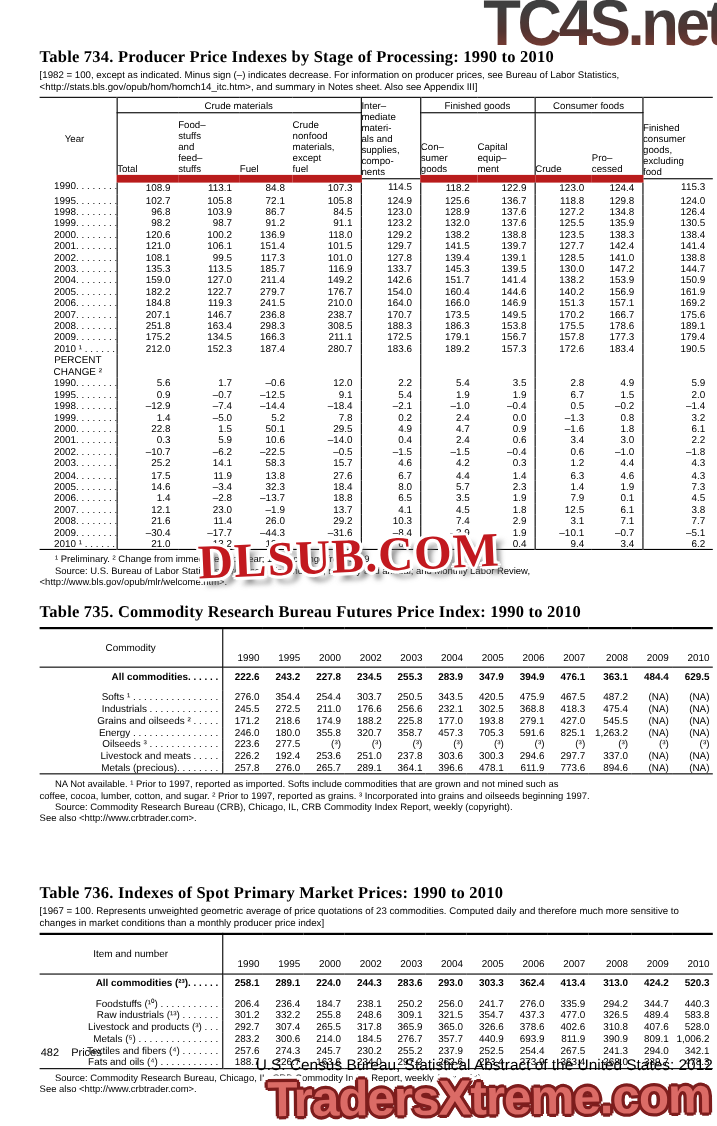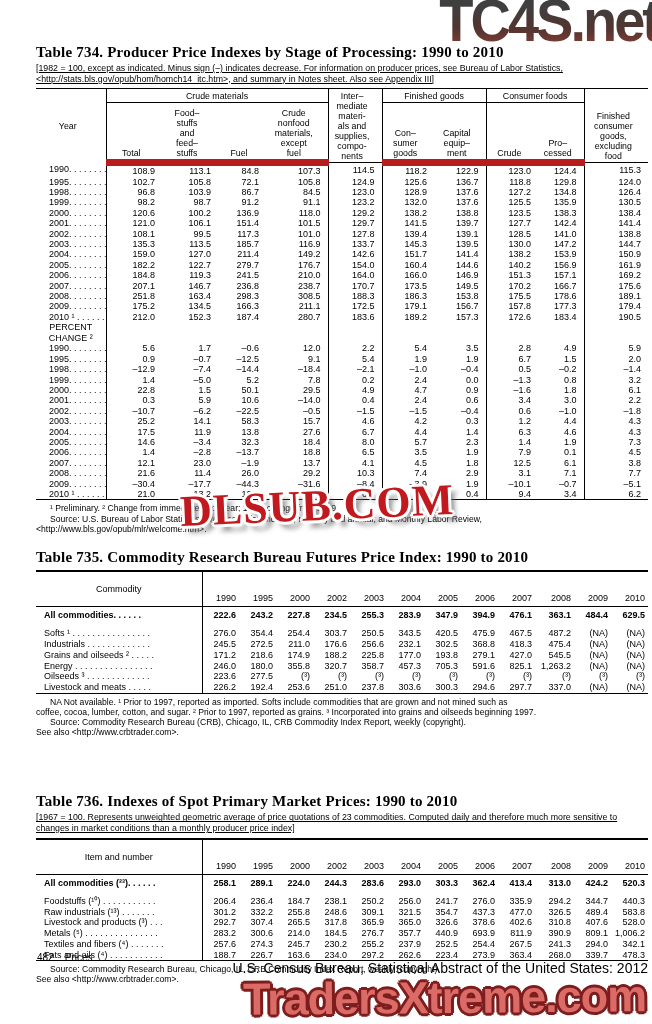--- a/index.html
+++ b/index.html
@@ -2,48 +2,48 @@
 <html><head>
 <meta charset="utf-8">
 <style>
   html,body{margin:0;padding:0;background:#888;}
   .page{position:relative;width:652px;height:1024px;background:#fff;margin:0 auto;
         font-family:"Liberation Sans",sans-serif;color:#000;overflow:hidden;}
   .content{position:absolute;left:36px;top:0;width:612px;}
 
   .tbl-title{font-family:"Liberation Serif",serif;font-weight:bold;font-size:15px;
              letter-spacing:.2px;margin:0;line-height:17px;}
-  .tbl-sub{font-size:8.8px;line-height:10.6px;margin:2px 0 0 0;text-decoration:underline;}
+  .tbl-sub{font-size:8.8px;line-height:10.6px;margin:2px 0 0 0;}
 
   table{width:100%;border-collapse:collapse;table-layout:fixed;margin-top:4px;}
   td,th{padding:0;font-weight:normal;font-size:9px;line-height:10.4px;overflow:hidden;}
 
   
   .t734{border-top:1.5px solid #000;border-bottom:1.5px solid #000;}
-  .t734 th{vertical-align:bottom;text-align:center;padding:1px 6px 1px 0;white-space:pre-line;font-size:8.8px;line-height:10px;}
+  .t734 th{vertical-align:bottom;text-align:left;padding:1px 6px 1px 0;white-space:pre-line;font-size:8.8px;line-height:10px;}
   .t734 th.grp{text-align:center;vertical-align:middle;border-bottom:1px solid #000;padding:1px 0;}
   .t734 th.yearhead{text-align:center;vertical-align:middle;}
   .t734 th.topalign{vertical-align:top;padding-top:2px;}
   .t734 .br{border-right:1px solid #000;}
   .t734 thead tr:last-child th{border-bottom:7px solid #b91c1c;}
   .t734 th.sp{border-bottom:1px solid #000;}
   .t734 td{text-align:right;padding-right:7px;height:10.4px;white-space:nowrap;}
   .t734 td:first-child{text-align:left;padding-left:13px;padding-right:0;}
   .t734 td:nth-child(1),.t734 td:nth-child(5),.t734 td:nth-child(6),
   .t734 td:nth-child(8),.t734 td:nth-child(10){border-right:1px solid #000;}
   .t734 tr.sec td{height:21px;}
   .t734 tr.sec td:first-child{text-align:center;padding-left:0;white-space:pre-line;line-height:10.4px;}
 
   
   .ctable{border-top:2px solid #000;border-bottom:1.5px solid #000;font-size:8.8px;}
   .ctable th{border-bottom:1px solid #000;text-align:right;padding:21px 3px 3px 0;font-size:9px;}
   .ctable th.lab{text-align:center;padding:3px 0;}
   .ctable td{text-align:right;padding:0 3px 0 0;height:10.7px;line-height:10.7px;white-space:nowrap;}
   .ctable td:first-child,.ctable th.lab{border-right:1px solid #000;}
-  .ctable td:first-child{text-align:left;padding-left:8px;}
+  .ctable td:first-child{text-align:right;padding-left:8px;}
   .ctable tr.bold td{font-weight:bold;padding-bottom:7px;padding-top:2px;height:12px;}
 
   .fnotes{font-size:8.6px;line-height:10.2px;margin-top:3px;}
   .fnotes .ind{text-indent:14px;}
 
   .sec734{margin-top:44px;}
   .sec735{margin-top:15px;}
   .sec736{margin-top:56px;}
 
   
@@ -688,20 +688,35 @@
               <td>251.0</td>
               <td>237.8</td>
               <td>303.6</td>
               <td>300.3</td>
               <td>294.6</td>
               <td>297.7</td>
               <td>337.0</td>
               <td>(NA)</td>
               <td>(NA)</td>
             </tr>
+            <tr>
+              <td>Metals (precious). . . . . . . .</td>
+              <td>257.8</td>
+              <td>276.0</td>
+              <td>265.7</td>
+              <td>289.1</td>
+              <td>364.1</td>
+              <td>396.6</td>
+              <td>478.1</td>
+              <td>611.9</td>
+              <td>773.6</td>
+              <td>894.6</td>
+              <td>(NA)</td>
+              <td>(NA)</td>
+            </tr>
           </tbody>
       </table>
       <div class="fnotes">
         <div class="ind">NA Not available. ¹ Prior to 1997, reported as imported. Softs include commodities that are grown and not mined such as</div>
         <div>coffee, cocoa, lumber, cotton, and sugar. ² Prior to 1997, reported as grains. ³ Incorporated into grains and oilseeds beginning 1997.</div>
         <div class="ind">Source: Commodity Research Bureau (CRB), Chicago, IL, CRB Commodity Index Report, weekly (copyright).</div>
         <div>See also &lt;http://www.crbtrader.com&gt;.</div>
       </div>
     </div>
 

